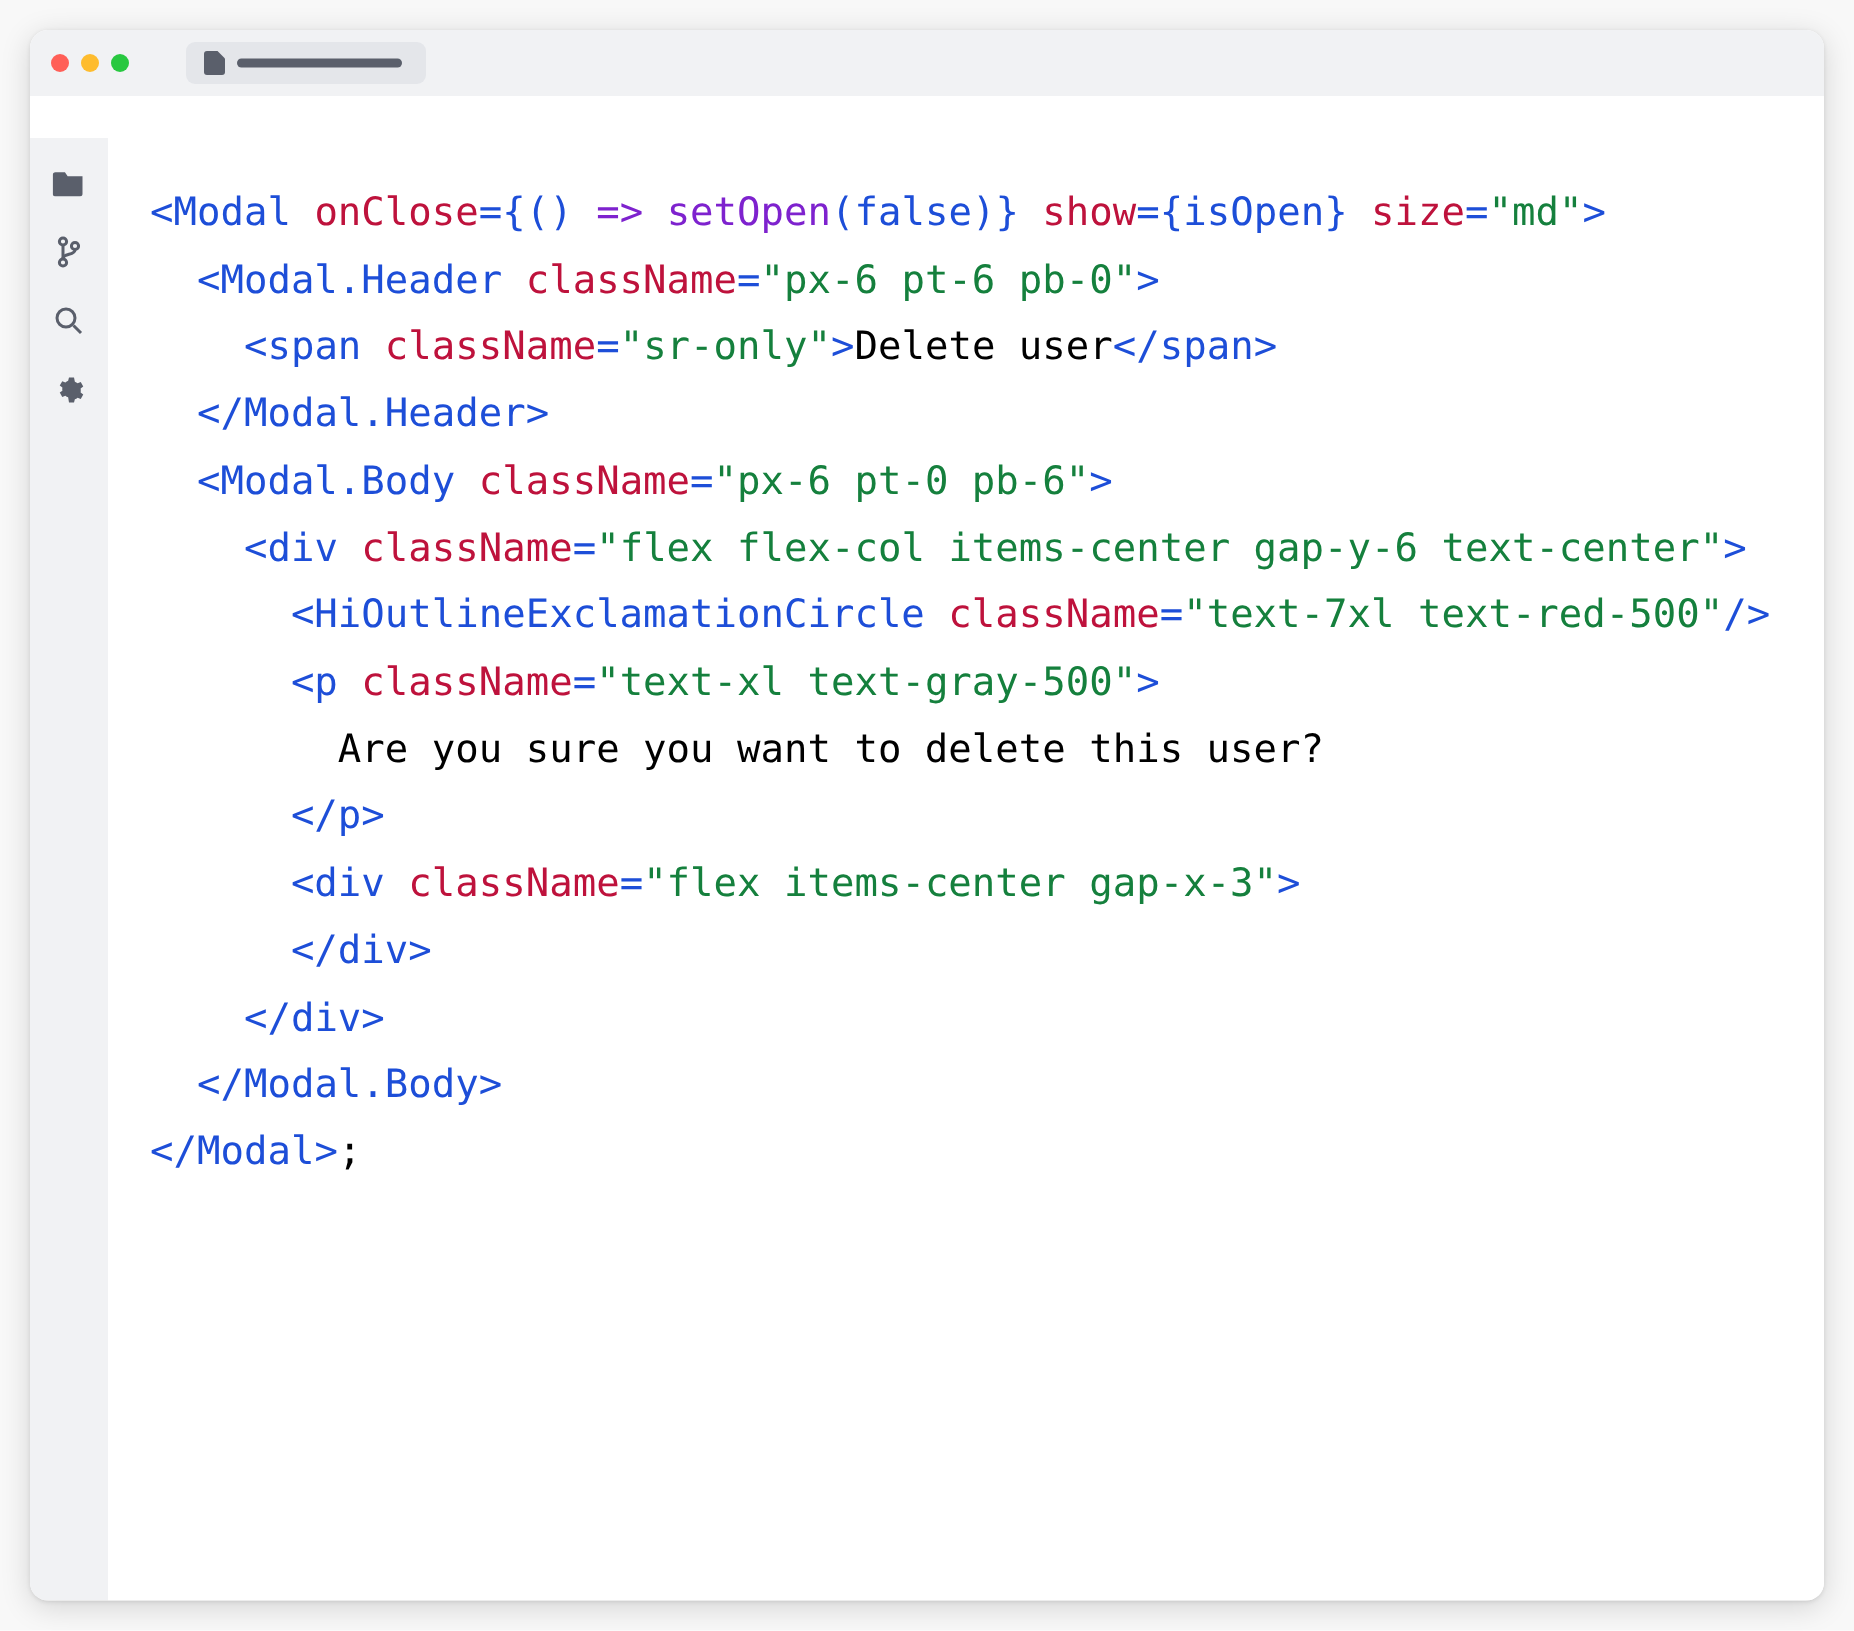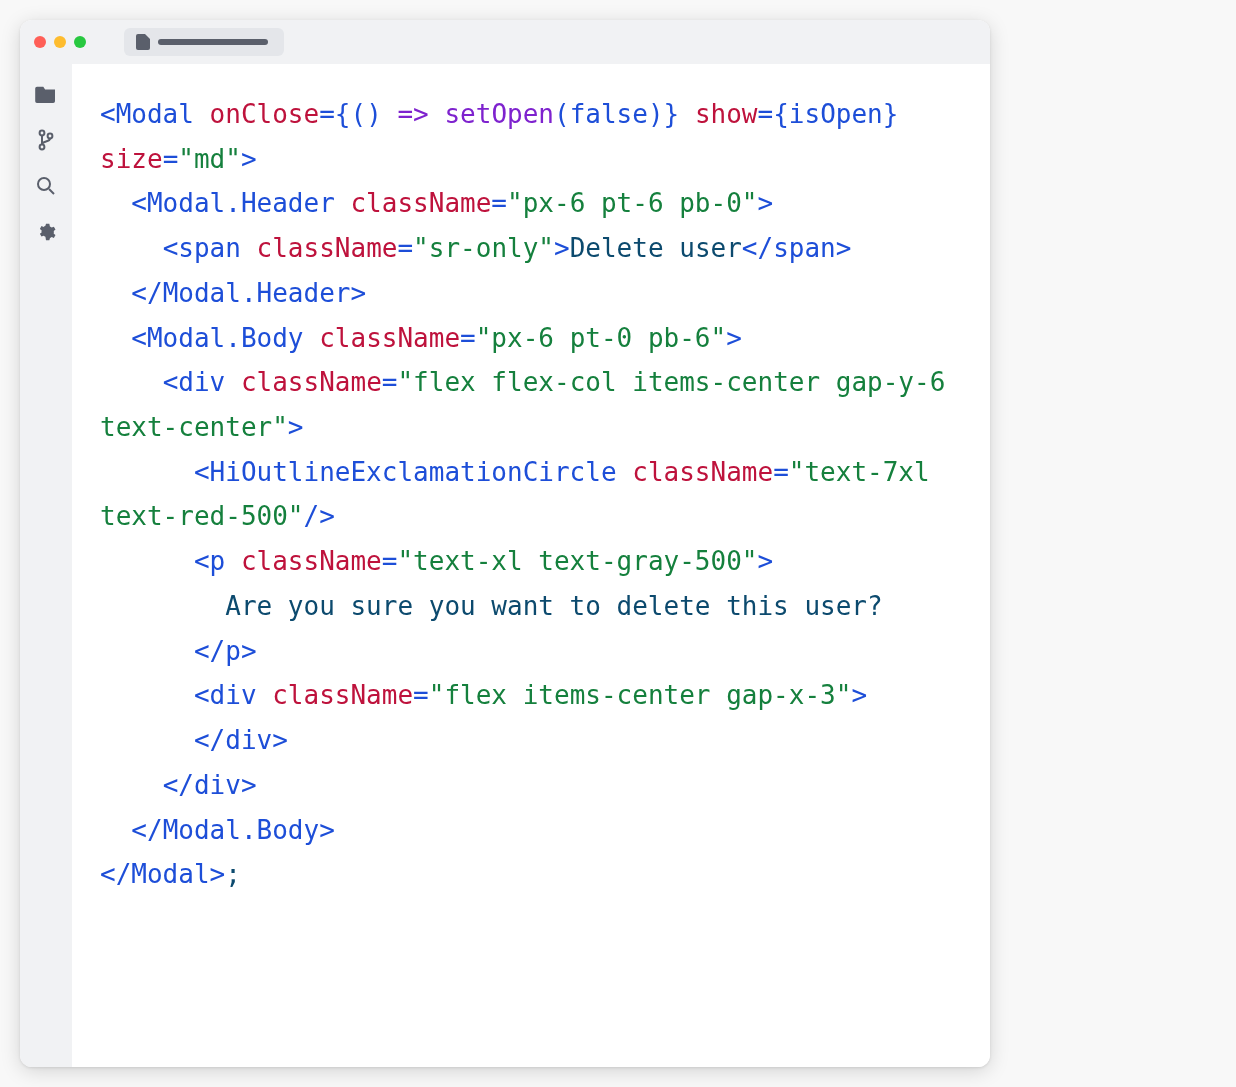--- a/index.html
+++ b/index.html
@@ -8,28 +8,29 @@
       box-sizing: border-box;
     }
 
     body {
       background: #f8f8f8;
       font-family: -apple-system, BlinkMacSystemFont, 'Segoe UI', Roboto, sans-serif;
       padding: 20px;
     }
 
     .window {
-      width: 970px;
+      width: 1196px;
       height: 1047px;
       background: #fff;
       border-radius: 12px;
       box-shadow: 0 4px 20px rgba(0,0,0,0.15), 0 1px 3px rgba(0,0,0,0.1);
       overflow: hidden;
       display: flex;
       flex-direction: column;
+      gap: 28px;
     }
 
     .titlebar {
       height: 44px;
       background: #f1f2f4;
       display: flex;
       align-items: center;
       padding: 0 14px;
       gap: 8px;
     }
@@ -117,21 +118,21 @@
       color: #6b7280;
       white-space: pre-wrap;
       word-break: break-word;
     }     
     .tok-comp { color: #1d4ed8; }    
     .tok-attr { color: #be123c; }    
     .tok-str { color: #15803d; }
     .tok-fn { color: #7e22ce; }      
     .tok-kw { color: #1d4ed8; }
     .tok-punc { color: #1d4ed8; }
-    .tok-text { color: #0c4a6e; }
+    .tok-text { color: #000000; }
   </style>
 </head>
 <body>
 
 <div class="window">
 
   <div class="titlebar">
     <div class="traffic-lights">
       <div class="traffic-light red"></div>
       <div class="traffic-light yellow"></div>

